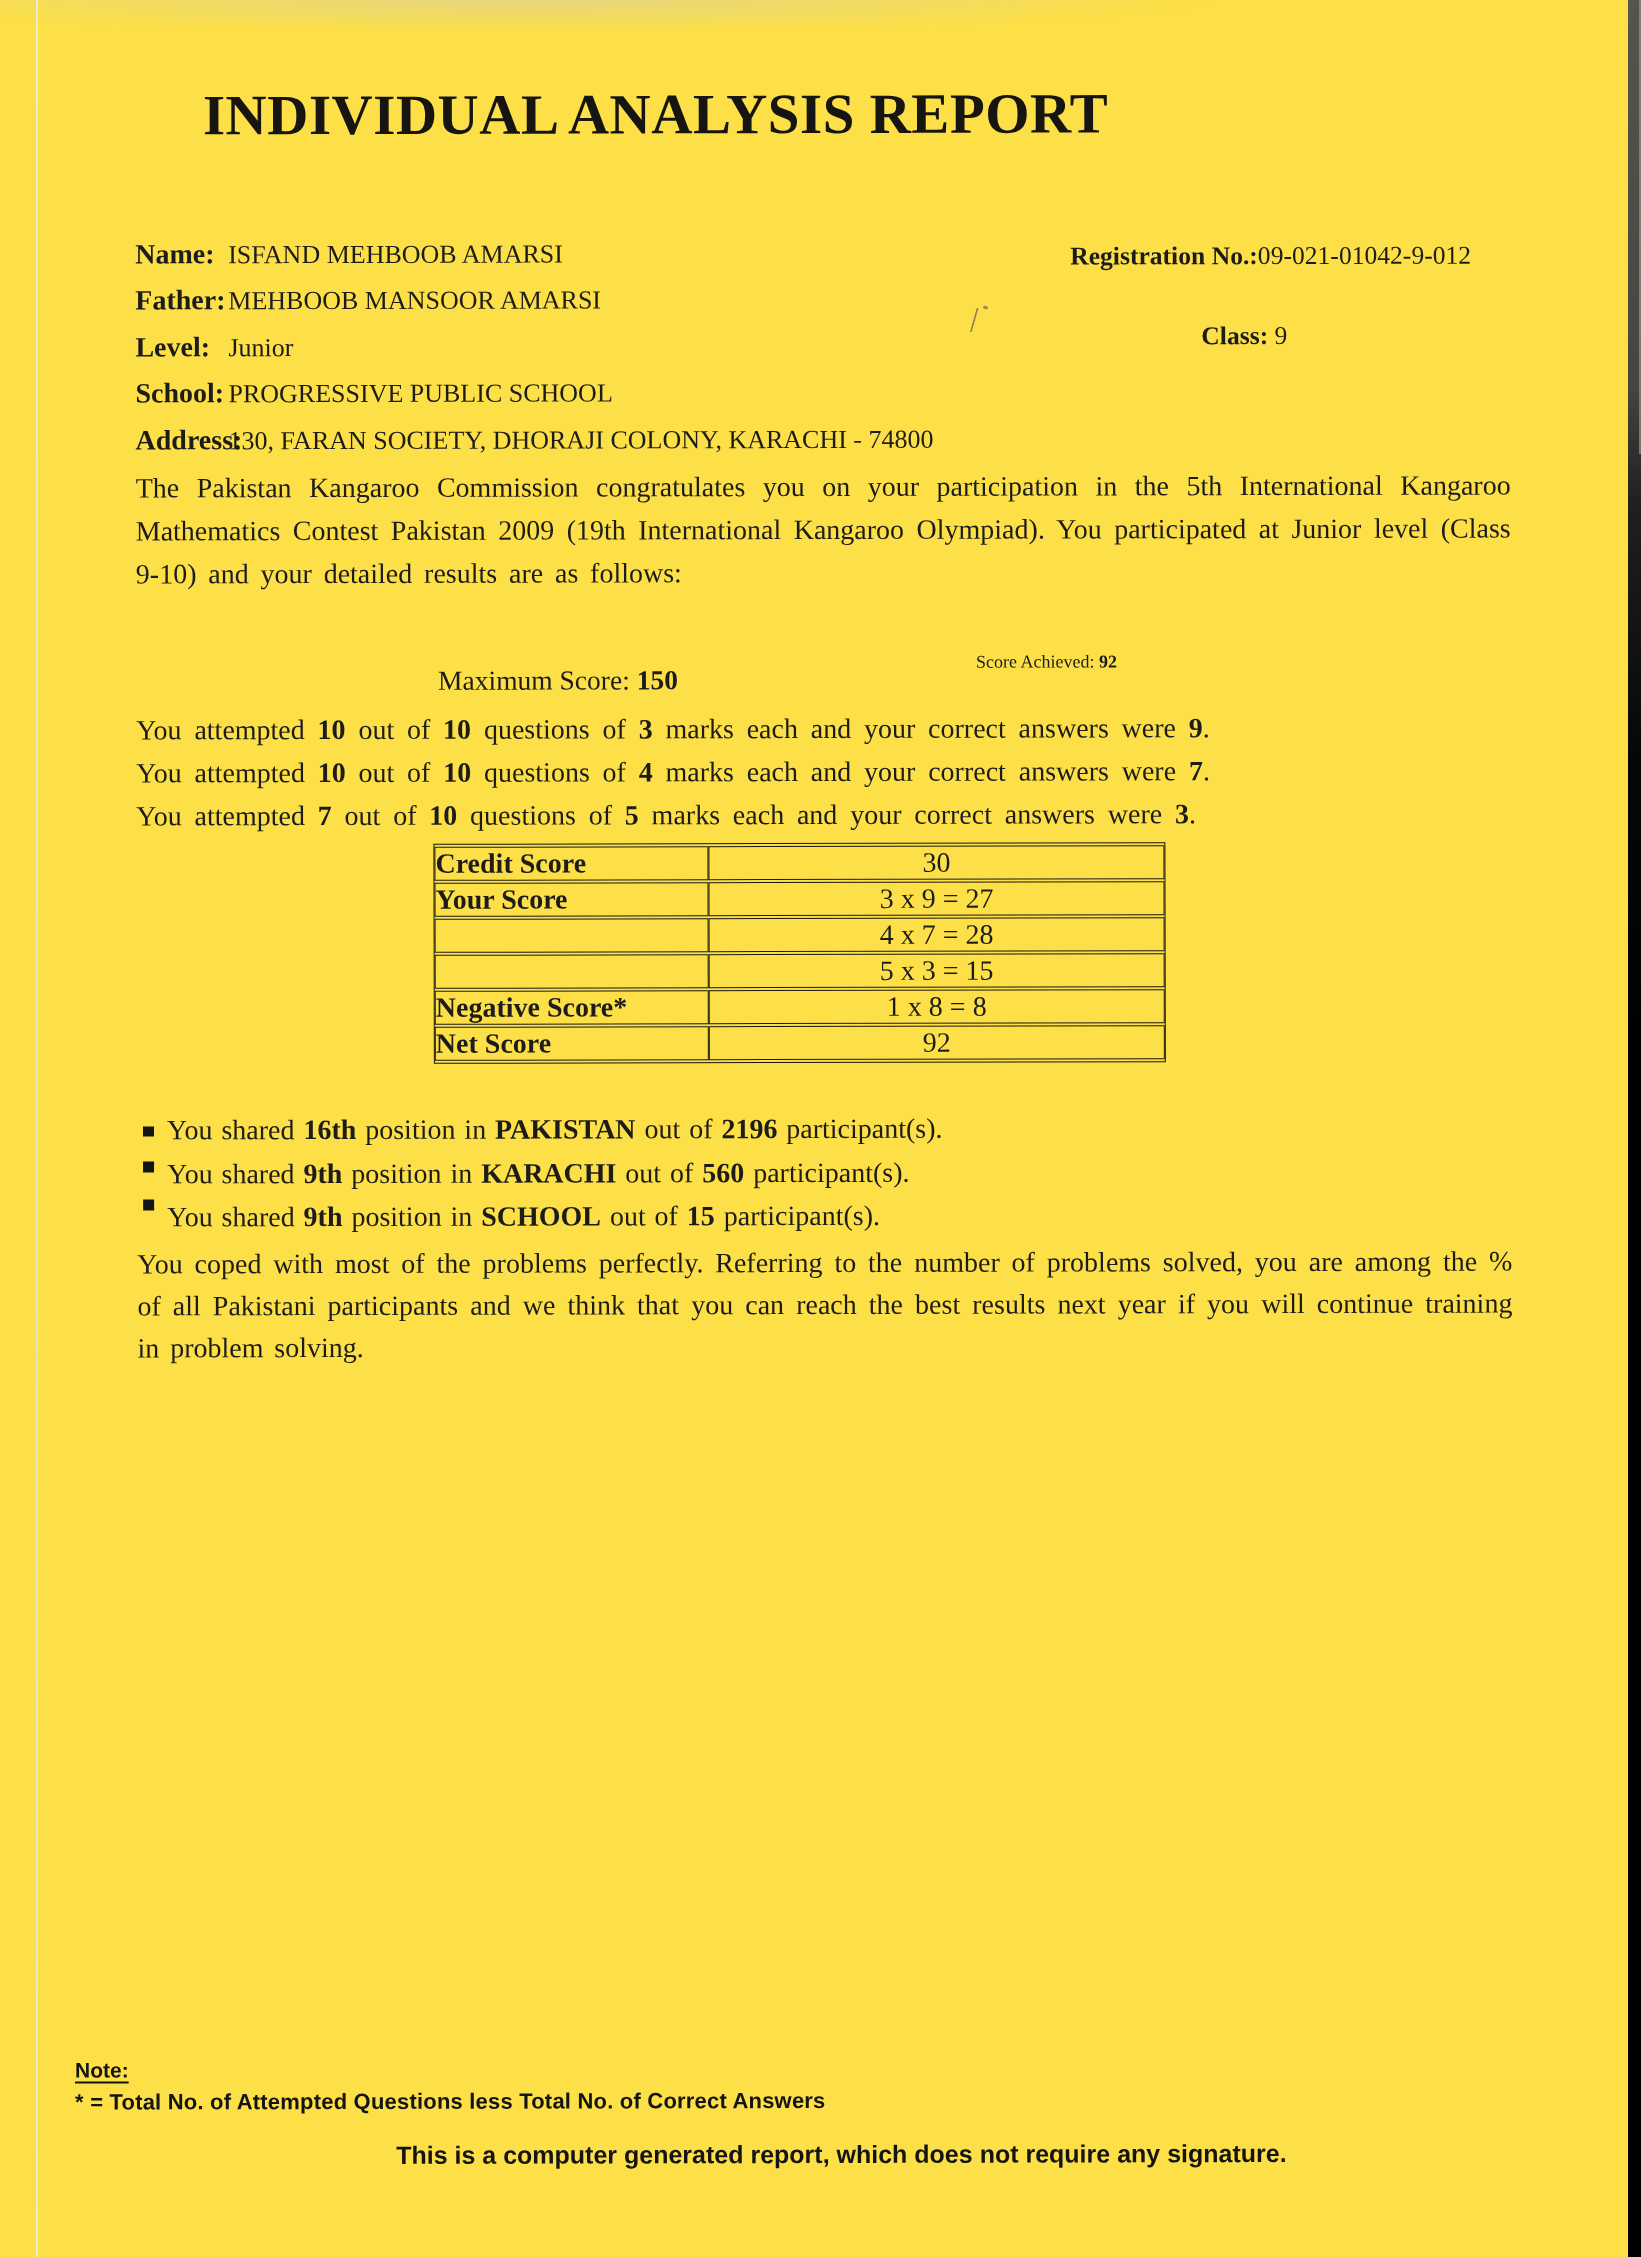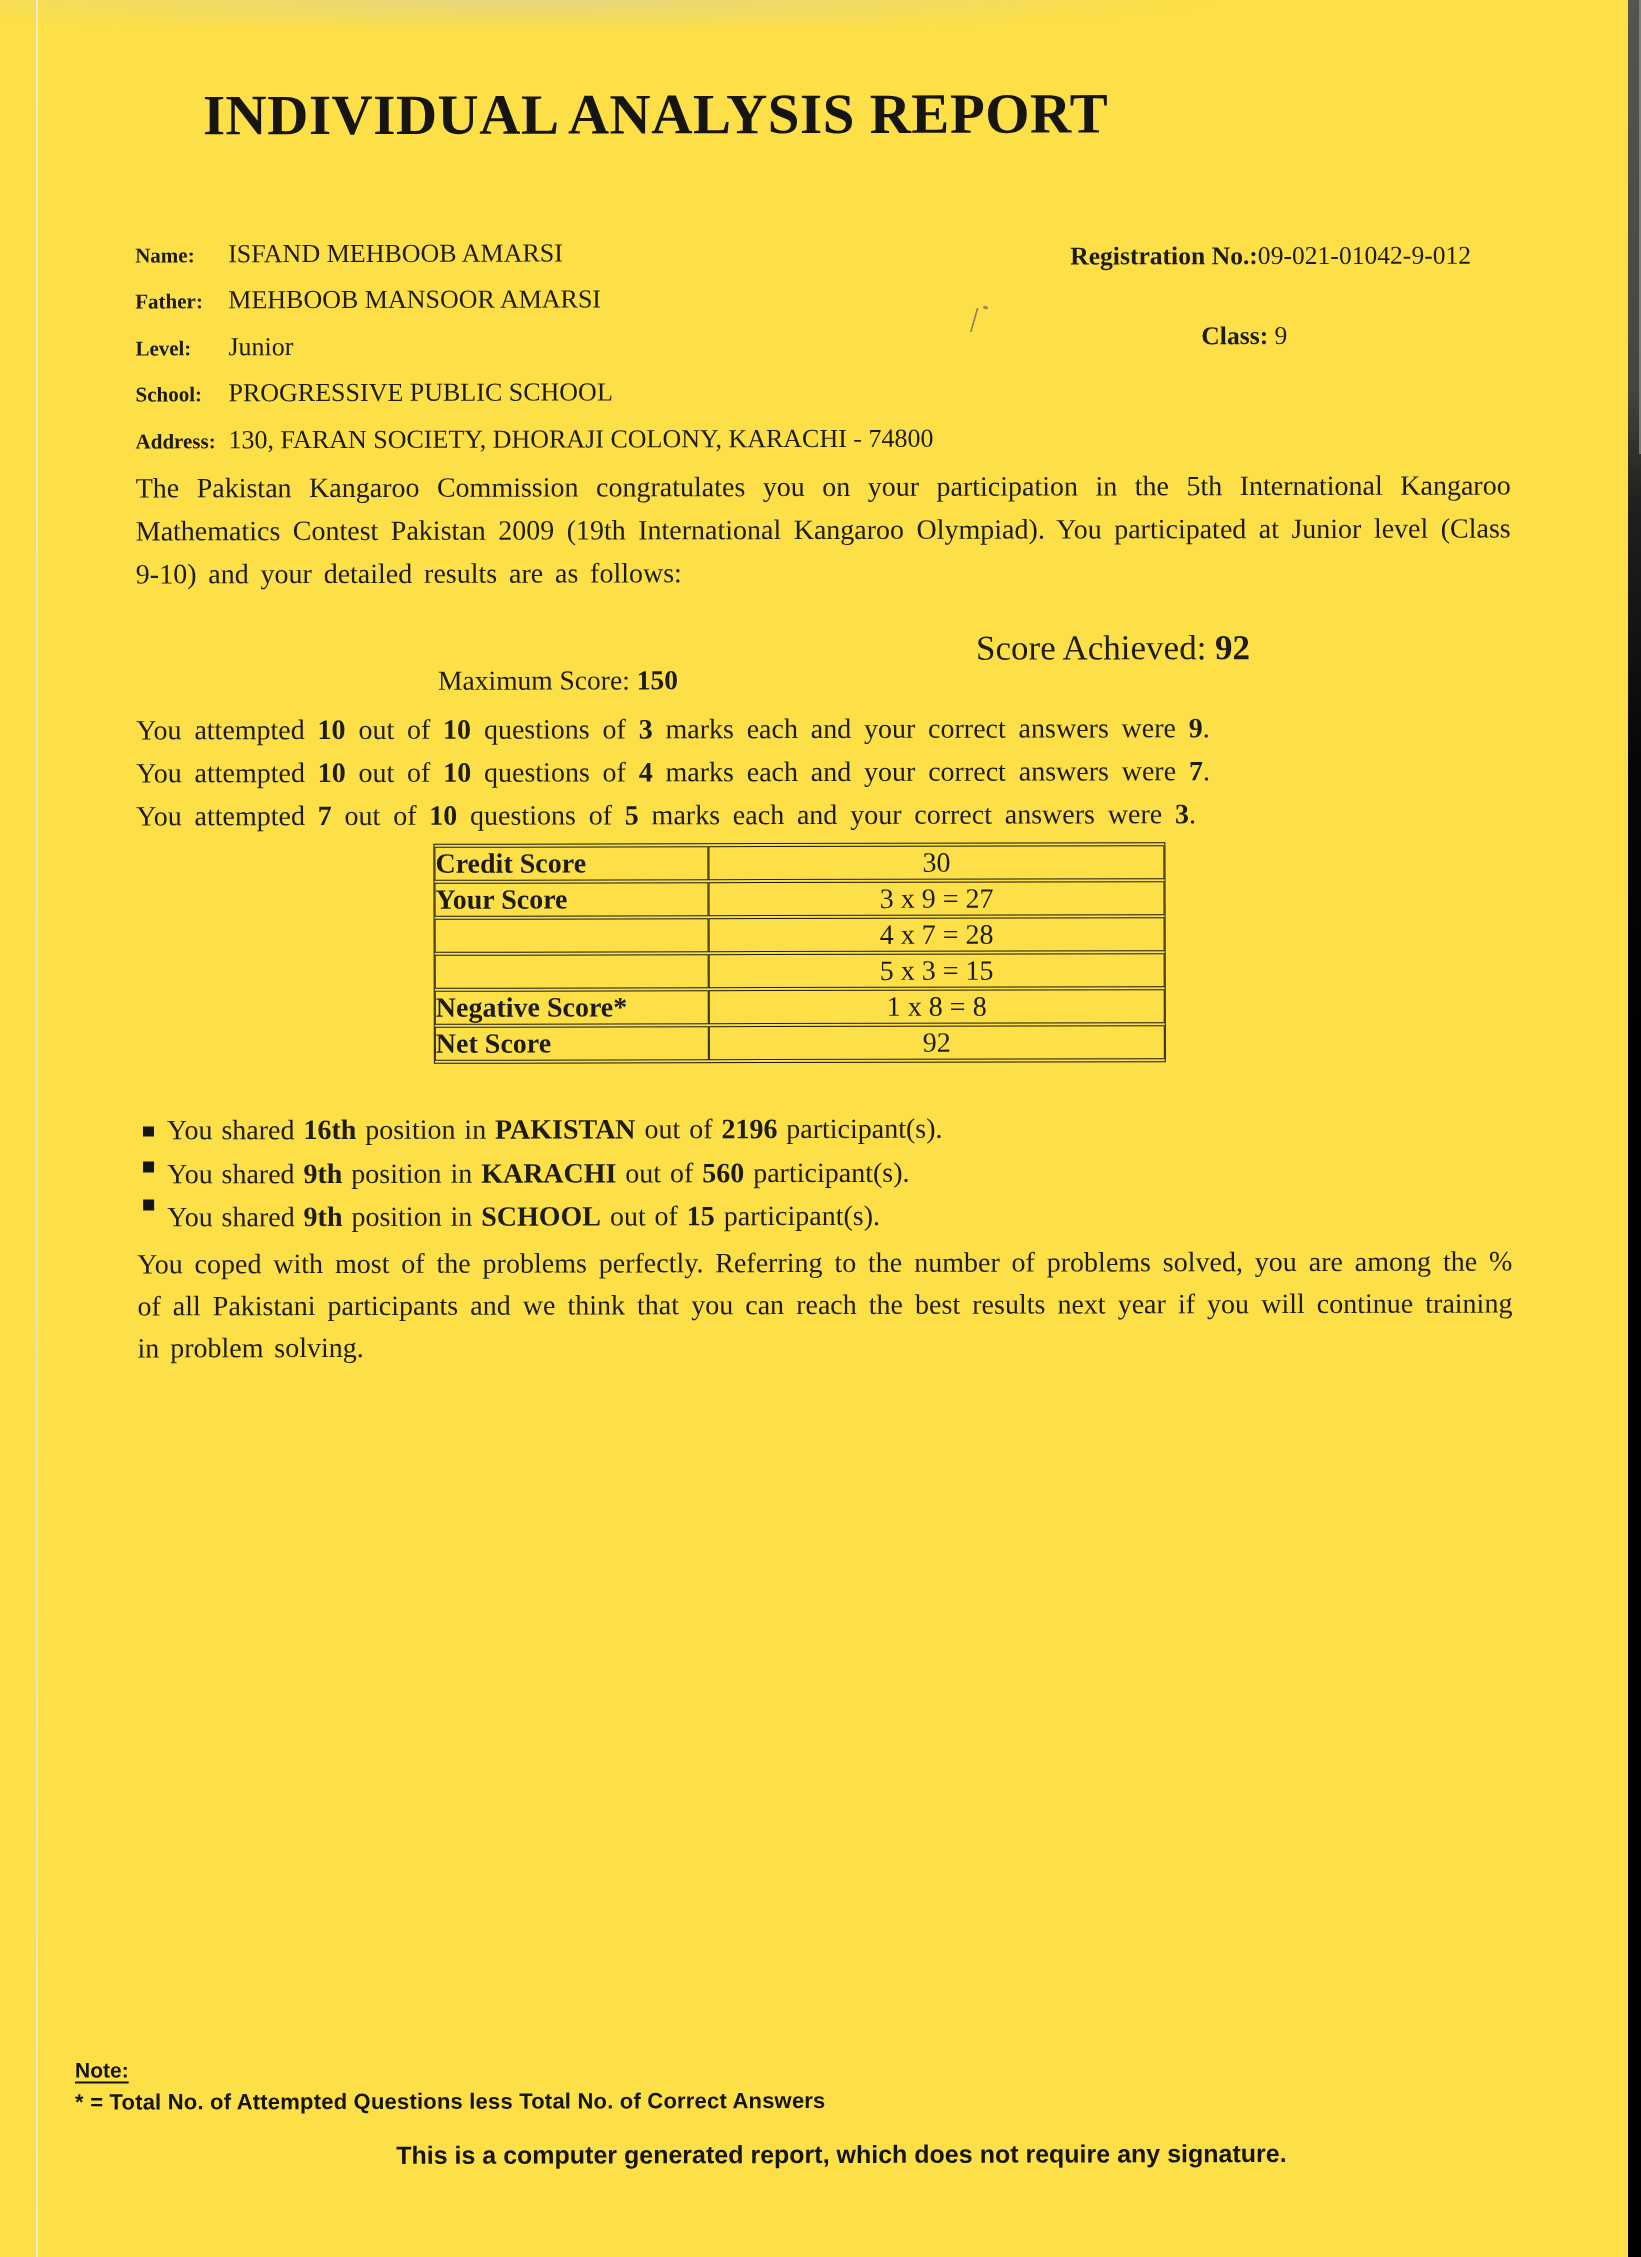--- a/index.html
+++ b/index.html
@@ -27,34 +27,34 @@
     border-left:2.9px solid #756b5d;border-radius:0 0 6.8px 0;transform:rotate(16deg);opacity:.8;}
   .pen-mark::after{content:"";position:absolute;left:3.9px;top:-3.9px;width:4.8px;height:2.9px;background:#7d7466;border-radius:1.9px;}
 
   .content{position:absolute;inset:0;transform:rotate(-0.12deg);transform-origin:50% 50%;}
 
   h1.title{position:absolute;left:205px;top:81px;margin:0;
     font-size:57px;font-weight:700;letter-spacing:0.5px;color:#161512;white-space:nowrap;}
 
   .fields{position:absolute;left:137px;top:239px;}
   .frow{display:flex;align-items:baseline;margin-bottom:17.4px;line-height:28px;}
-  .flabel{width:93px;font-weight:700;font-size:21px;flex:none;}
+  .flabel{width:93px;font-weight:700;font-size:28px;flex:none;}
   .fvalue{font-size:26px;white-space:nowrap;}
 
   .reg{position:absolute;left:1072px;top:242px;font-size:25.6px;white-space:nowrap;}
   .cls{position:absolute;left:1203px;top:322px;font-size:25.6px;white-space:nowrap;}
   .blab{font-weight:700;}
 
   .para{position:absolute;left:137px;width:1375px;margin:0;
     font-size:28px;line-height:43px;text-align:justify;}
   .p1{top:465px;word-spacing:4.8px;}
   .p2{top:1242px;line-height:42px;word-spacing:3.9px;}
 
   .scoreline-max{position:absolute;left:439px;top:664px;font-size:27.5px;white-space:nowrap;}
-  .scoreline-ach{position:absolute;left:977px;top:629px;font-size:35px;white-space:nowrap;}
+  .scoreline-ach{position:absolute;left:977px;top:652px;font-size:18px;white-space:nowrap;}
 
   .attempts{position:absolute;left:137px;top:707px;font-size:28px;line-height:43px;}
   .aline{white-space:nowrap;word-spacing:5.8px;}
   .bb{font-weight:700;}
 
   table.score-table{position:absolute;left:434px;top:843px;width:732px;
     border-collapse:separate;border-spacing:0 2.9px;border:1.9px solid #171615;
     font-size:28px;}
   table.score-table td{border:1.9px solid #1a1918;height:32px;line-height:32px;padding:0;}
   td.tl{width:272px;padding-left:21px;font-weight:700;}

